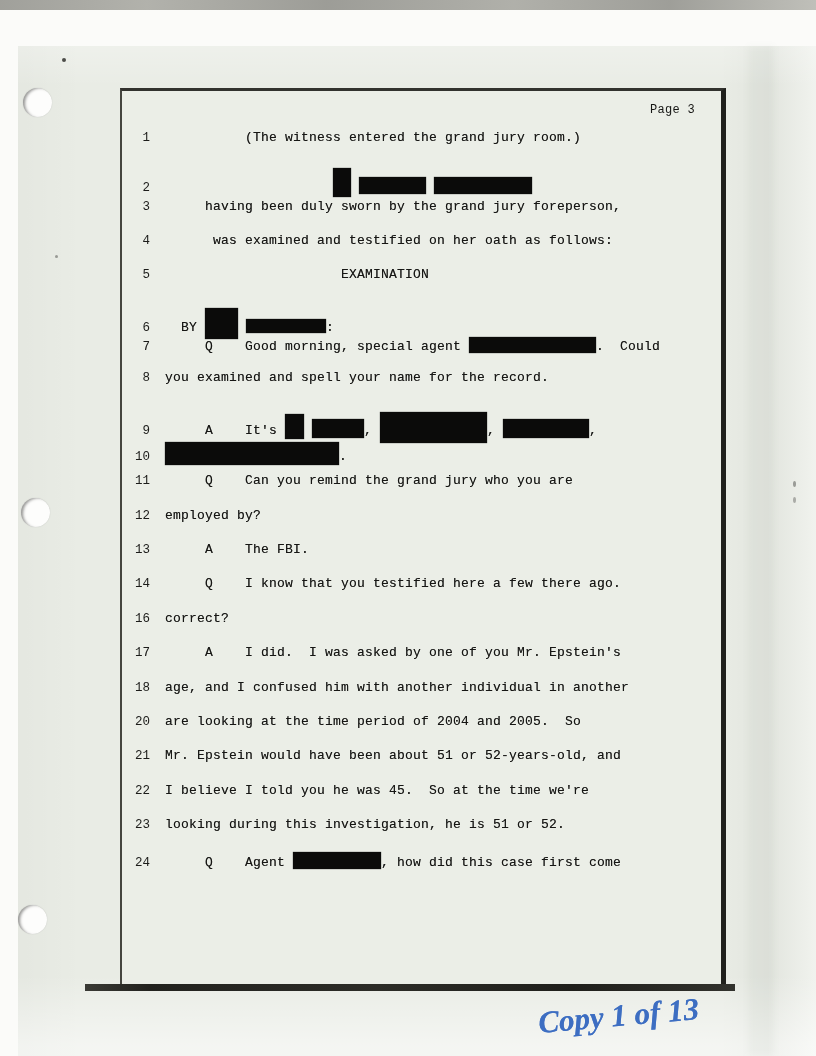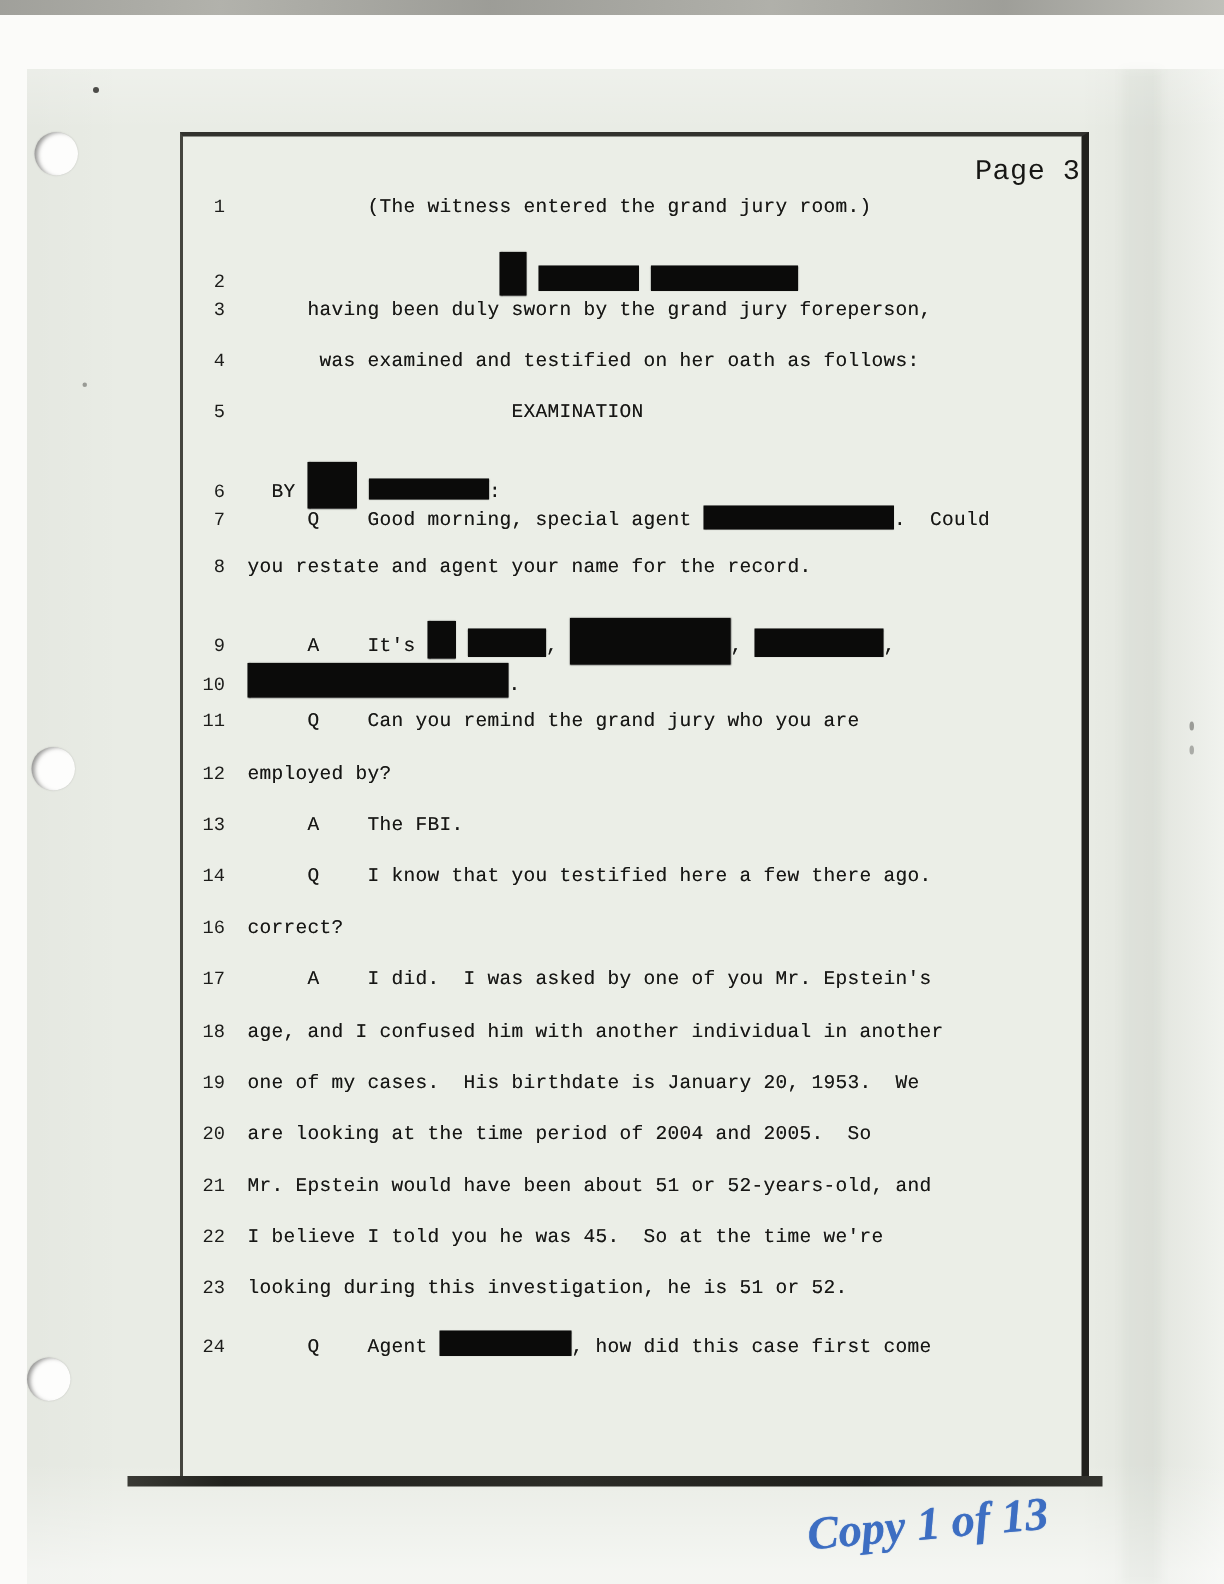--- a/index.html
+++ b/index.html
@@ -44,21 +44,21 @@
     border-left:2px solid #45453f;
     border-right:5px solid #20201c;
     background:#ebeee7;
   }
   .box-bottom{
     position:absolute;left:85px;top:984px;width:650px;height:7px;
     background:linear-gradient(90deg,#3a3a35 0%,#22221e 10%,#2c2c27 45%,#1f1f1b 75%,#32322d 100%);
   }
   .page-label{
     position:absolute;left:650px;top:103px;
-    font-size:19px;color:#161614;letter-spacing:.3px;white-space:pre;text-align:right;
+    font-size:12px;color:#161614;letter-spacing:.3px;white-space:pre;text-align:right;
   }
   
   .transcript{position:absolute;left:124px;top:128px;width:600px;}
   .t-line{height:34.35px;white-space:pre;color:#161614;}
   .ln{
     display:inline-block;width:26px;text-align:right;margin-right:15px;
     font-size:12.5px;color:#1c1c1a;
   }
   .lc{font-size:13px;letter-spacing:.2px;text-shadow:0 0 .4px rgba(20,20,20,.55);}
   .rd{
@@ -112,31 +112,30 @@
   <div class="page-label">Page 3</div>
 
   <div class="transcript">
       <div class="t-line"><span class="ln">1</span><span class="lc"><span>          (The witness entered the grand jury room.)</span></span></div>
       <div class="t-line"><span class="ln">2</span><span class="lc"><span>                     </span><span class="rd" style="width: 18px; height: 29px; transform: translateY(6px);"></span><span> </span><span class="rd" style="width: 67px; height: 17px; transform: translateY(3px);"></span><span> </span><span class="rd" style="width: 98px; height: 17px; transform: translateY(3px);"></span></span></div>
       <div class="t-line"><span class="ln">3</span><span class="lc"><span>     having been duly sworn by the grand jury foreperson,</span></span></div>
       <div class="t-line"><span class="ln">4</span><span class="lc"><span>      was examined and testified on her oath as follows:</span></span></div>
       <div class="t-line"><span class="ln">5</span><span class="lc"><span>                      EXAMINATION</span></span></div>
       <div class="t-line"><span class="ln">6</span><span class="lc"><span>  BY </span><span class="rd" style="width: 33px; height: 31px; transform: translateY(8px);"></span><span> </span><span class="rd" style="width: 80px; height: 14px; transform: translateY(2px);"></span><span>:</span></span></div>
       <div class="t-line"><span class="ln">7</span><span class="lc"><span>     Q    Good morning, special agent </span><span class="rd" style="width: 127px; height: 16px; transform: translateY(3px);"></span><span>.  Could</span></span></div>
-      <div class="t-line"><span class="ln">8</span><span class="lc"><span>you restate and agent your name for the record.</span></span></div>
+      <div class="t-line"><span class="ln">8</span><span class="lc"><span>you examined and spell your name for the record.</span></span></div>
       <div class="t-line"><span class="ln">9</span><span class="lc"><span>     A    It's </span><span class="rd" style="width: 19px; height: 25px; transform: translateY(5px);"></span><span> </span><span class="rd" style="width: 52px; height: 19px; transform: translateY(4px);"></span><span>, </span><span class="rd" style="width: 107px; height: 31px; transform: translateY(9px);"></span><span>, </span><span class="rd" style="width: 86px; height: 19px; transform: translateY(4px);"></span><span>,</span></span></div>
       <div class="t-line"><span class="ln">10</span><span class="lc"><span class="rd" style="width: 174px; height: 23px; transform: translateY(5px);"></span><span>.</span></span></div>
       <div class="t-line"><span class="ln">11</span><span class="lc"><span>     Q    Can you remind the grand jury who you are</span></span></div>
       <div class="t-line"><span class="ln">12</span><span class="lc"><span>employed by?</span></span></div>
       <div class="t-line"><span class="ln">13</span><span class="lc"><span>     A    The FBI.</span></span></div>
       <div class="t-line"><span class="ln">14</span><span class="lc"><span>     Q    I know that you testified here a few there ago.</span></span></div>
       <div class="t-line"><span class="ln">16</span><span class="lc"><span>correct?</span></span></div>
       <div class="t-line"><span class="ln">17</span><span class="lc"><span>     A    I did.  I was asked by one of you Mr. Epstein's</span></span></div>
       <div class="t-line"><span class="ln">18</span><span class="lc"><span>age, and I confused him with another individual in another</span></span></div>
-      <div class="t-line"><span class="ln">19</span><span class="lc"><span>one of my cases.  His birthdate is January 20, 1953.  We</span></span></div>
       <div class="t-line"><span class="ln">20</span><span class="lc"><span>are looking at the time period of 2004 and 2005.  So</span></span></div>
       <div class="t-line"><span class="ln">21</span><span class="lc"><span>Mr. Epstein would have been about 51 or 52-years-old, and</span></span></div>
       <div class="t-line"><span class="ln">22</span><span class="lc"><span>I believe I told you he was 45.  So at the time we're</span></span></div>
       <div class="t-line"><span class="ln">23</span><span class="lc"><span>looking during this investigation, he is 51 or 52.</span></span></div>
       <div class="t-line"><span class="ln">24</span><span class="lc"><span>     Q    Agent </span><span class="rd" style="width: 88px; height: 17px; transform: translateY(3px);"></span><span>, how did this case first come</span></span></div>
     </div>
 
   <div class="handwriting">Copy 1 of 13</div>
 
 </div>

